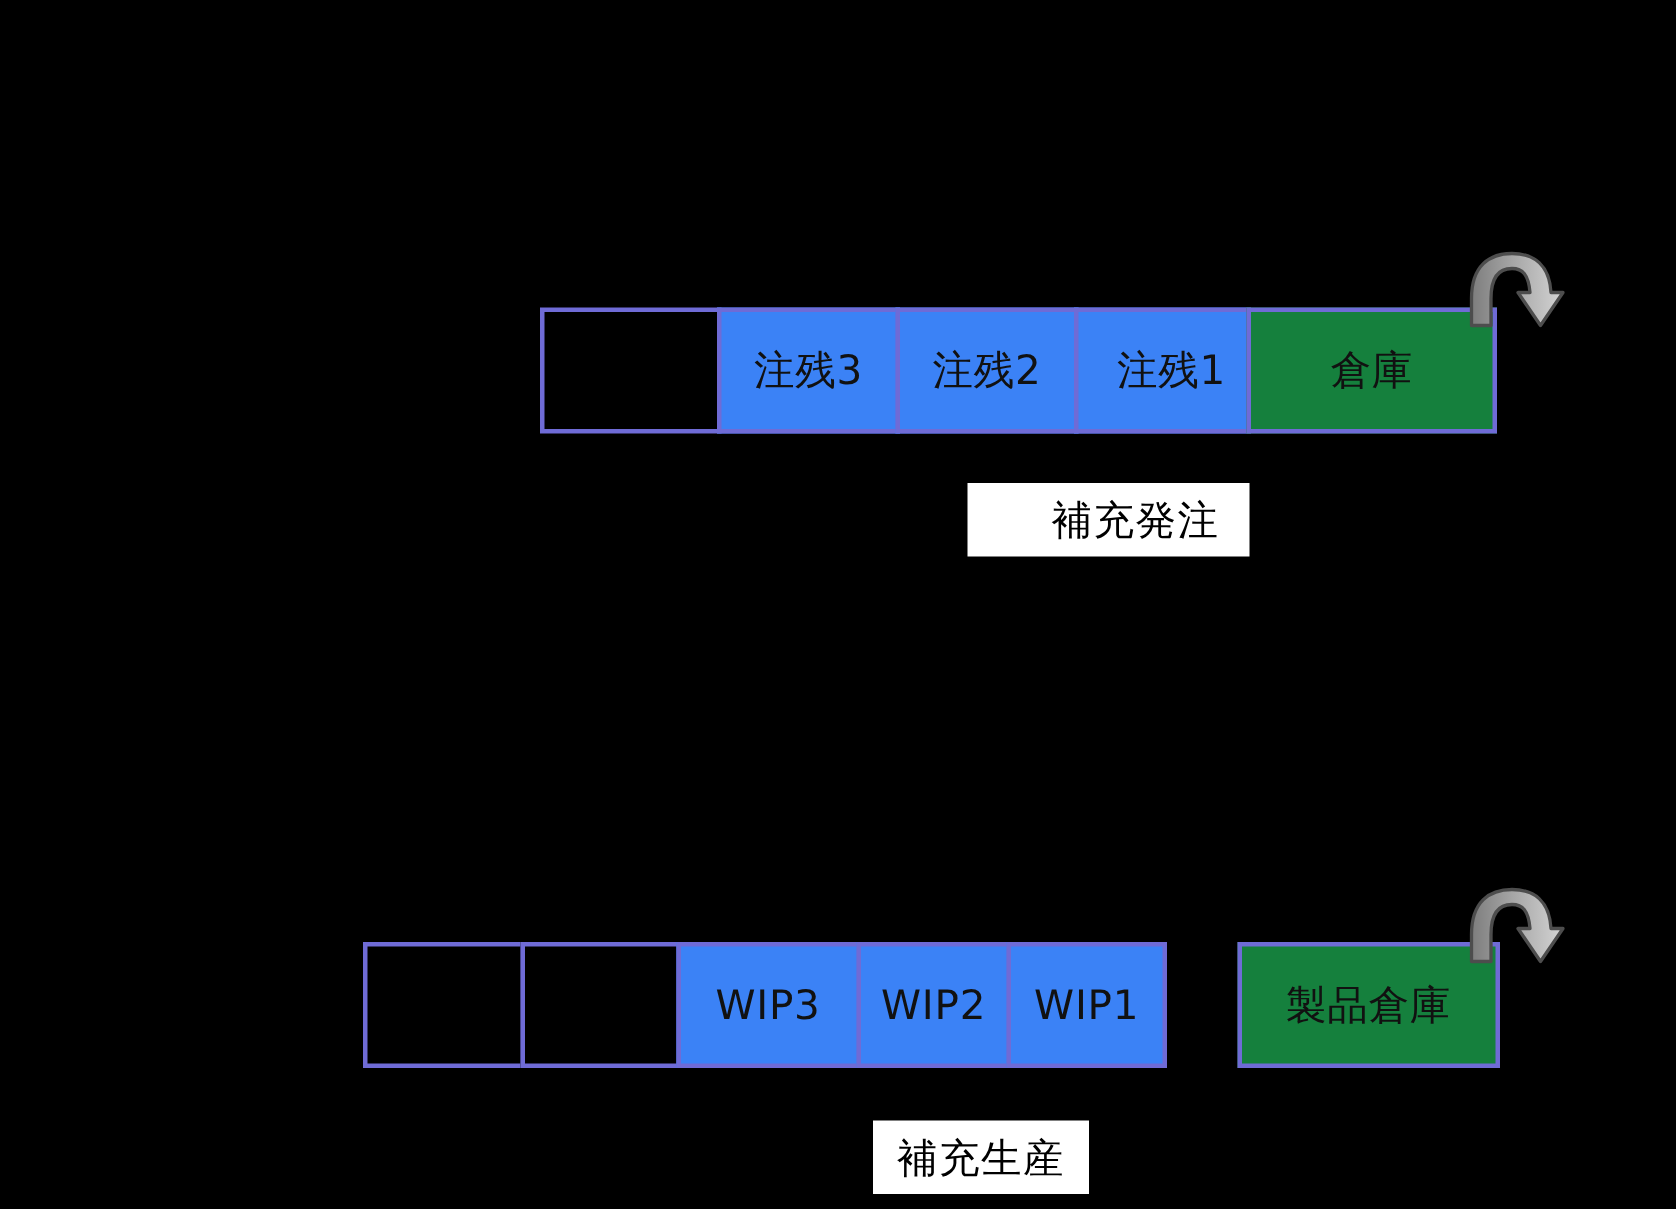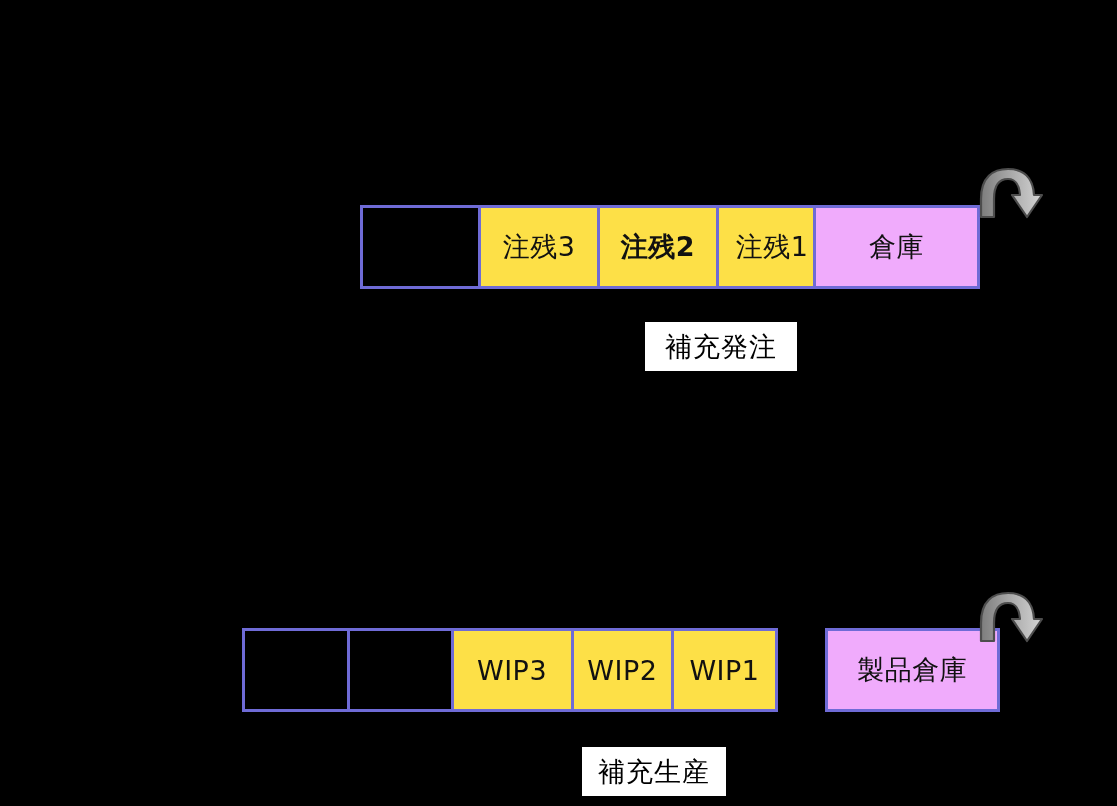--- a/index.html
+++ b/index.html
@@ -35,34 +35,34 @@
     align-items: center;
     justify-content: center;
     font-size: 27px;
     color: #111111;
     letter-spacing: 0.5px;
     white-space: nowrap;
   }
   .cell:first-child { margin-left: 0; }
 
   .cell.empty  { background: #000000; }
-  .cell.wip    { background: #fde047; }
-  .cell.store  { background: #f0abfc; }
+  .cell.wip    { background: #3b82f6; }
+  .cell.store  { background: #15803d; }
 
   
   #row-order {
     left: 360px;
     top: 205px;
     width: 640px;
     height: 84px;
   }
   #row-order .c0 { width: 121px; }
   #row-order .c1 { width: 122px; }
-  #row-order .c2 { width: 122px; font-weight: bold; }
-  #row-order .c3 { width: 100px; padding-left: 12px; }
+  #row-order .c2 { width: 122px; }
+  #row-order .c3 { width: 118px; padding-left: 12px; }
   #row-order .c4 { width: 167px; }
 
   #row-prod {
     left: 242px;
     top: 628px;
     width: 758px;
     height: 84px;
   }
   #row-prod .c0 { width: 123px; }
   #row-prod .c1 { width: 121px; }
@@ -81,20 +81,21 @@
     align-items: center;
     justify-content: center;
     letter-spacing: 1px;
     white-space: nowrap;
   }
   #caption-order {
     left: 645px;
     top: 322px;
     width: 152px;
     height: 49px;
+    padding-left: 36px;
   }
   #caption-prod {
     left: 582px;
     top: 747px;
     width: 144px;
     height: 49px;
   }
 
   
   .arrow-wrap {

